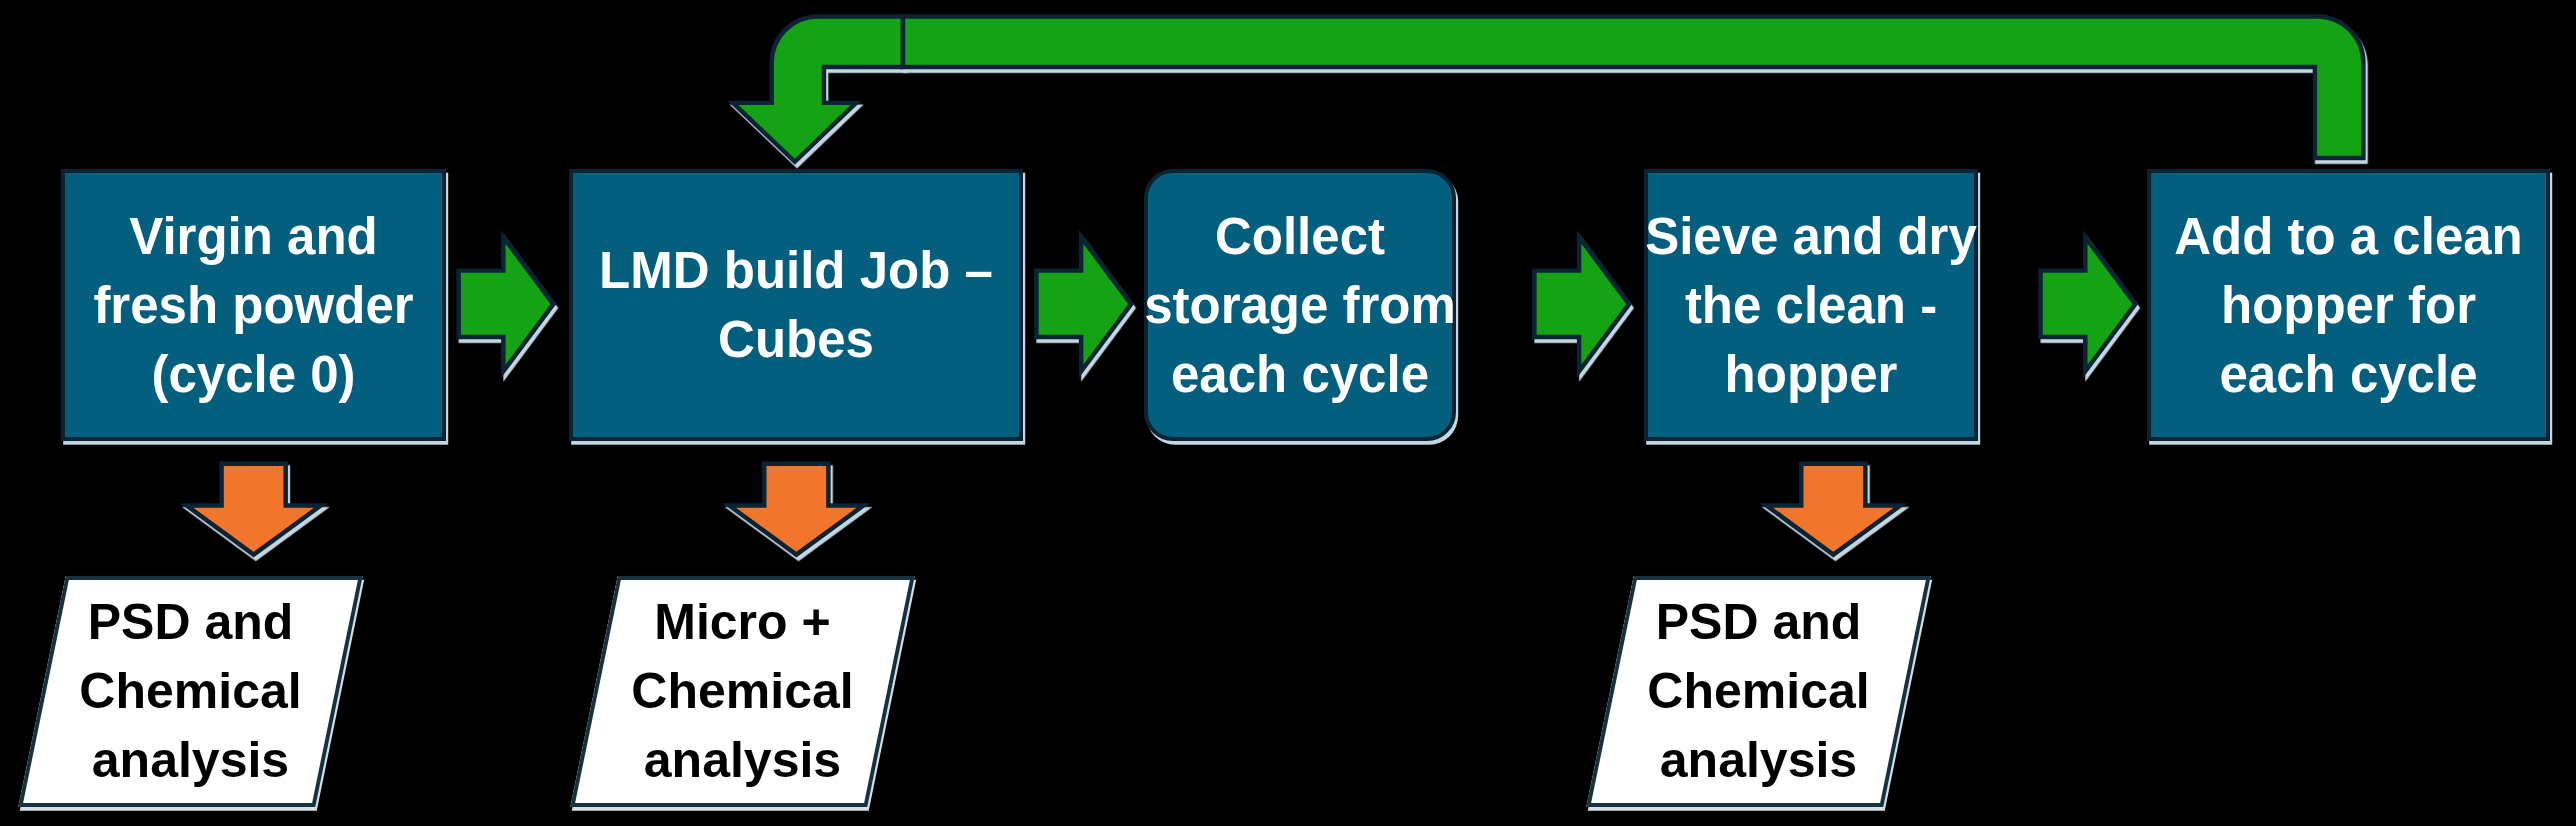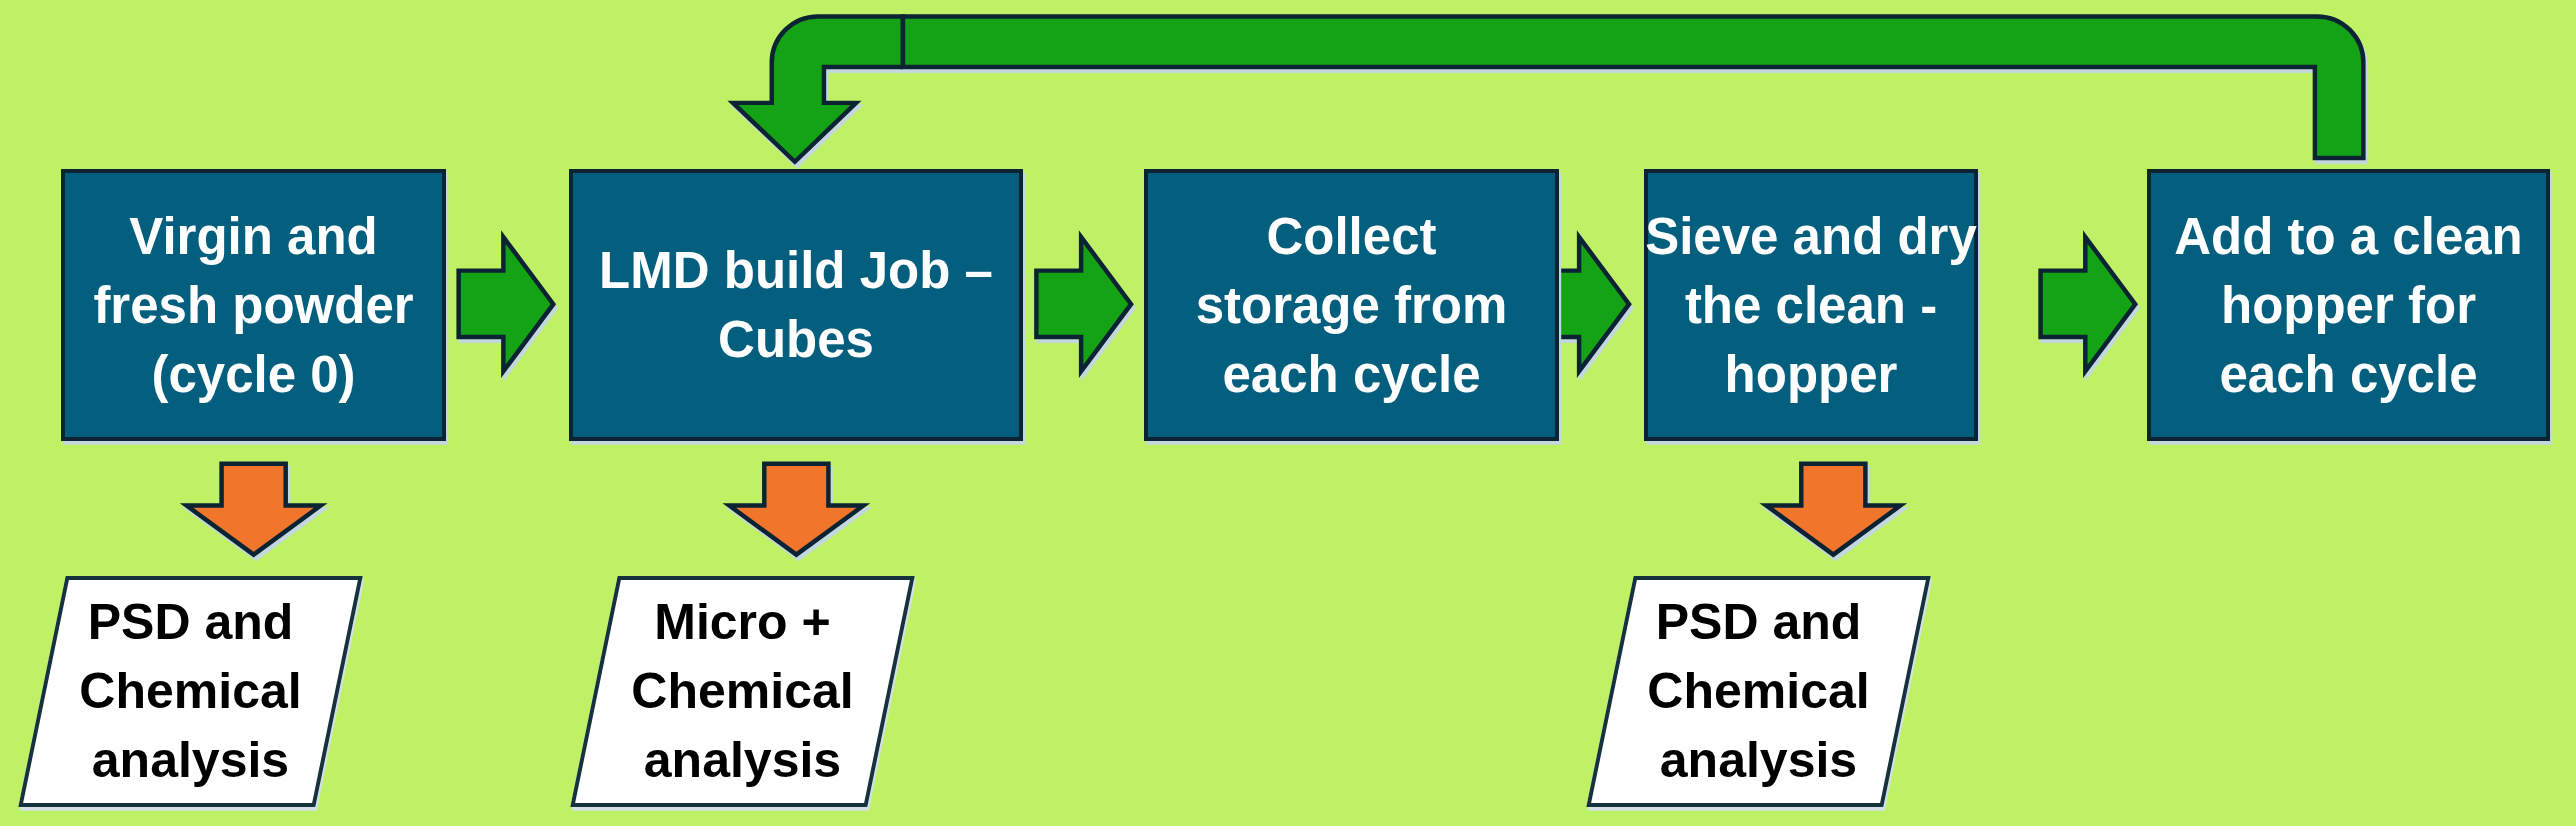--- a/index.html
+++ b/index.html
@@ -1,20 +1,20 @@
 <!DOCTYPE html>
 <html style="font-size:12px"><head>
 <meta charset="utf-8">
 <style>
   html, body { margin: 0; padding: 0; background: #ffffff; }
   .canvas {
     position: relative;
     width: 2576px;
     height: 826px;
-    background: #bef264;
+    background: #000000;
     overflow: hidden;
     font-family: "Liberation Sans", sans-serif;
   }
   .connectors-layer {
     position: absolute;
     left: 0; top: 0;
     width: 2576px; height: 826px;
     z-index: 1;
   }
   .connectors-layer path { filter: drop-shadow(3px 5px 0 #c4d6e0); }
@@ -65,21 +65,21 @@
     color: #000000;
     font-weight: 700;
     font-size: 50px;
     line-height: 69px;
     white-space: nowrap;
     text-align: center;
   }
   
   #box-1 { left: 61px;   width: 385px; }
   #box-2 { left: 569px;  width: 454px; }
-  #box-3 { left: 1144px; width: 415px; }
+  #box-3 { left: 1144px; width: 312px; border-radius: 29px; }
   #box-4 { left: 1644px; width: 334px; }
   #box-5 { left: 2147px; width: 403px; }
   #para-1 { left: 42px; }
   #para-2 { left: 594px; }
   #para-3 { left: 1610px; }
 </style>
 </head>
 <body>
 
 <div class="canvas">

